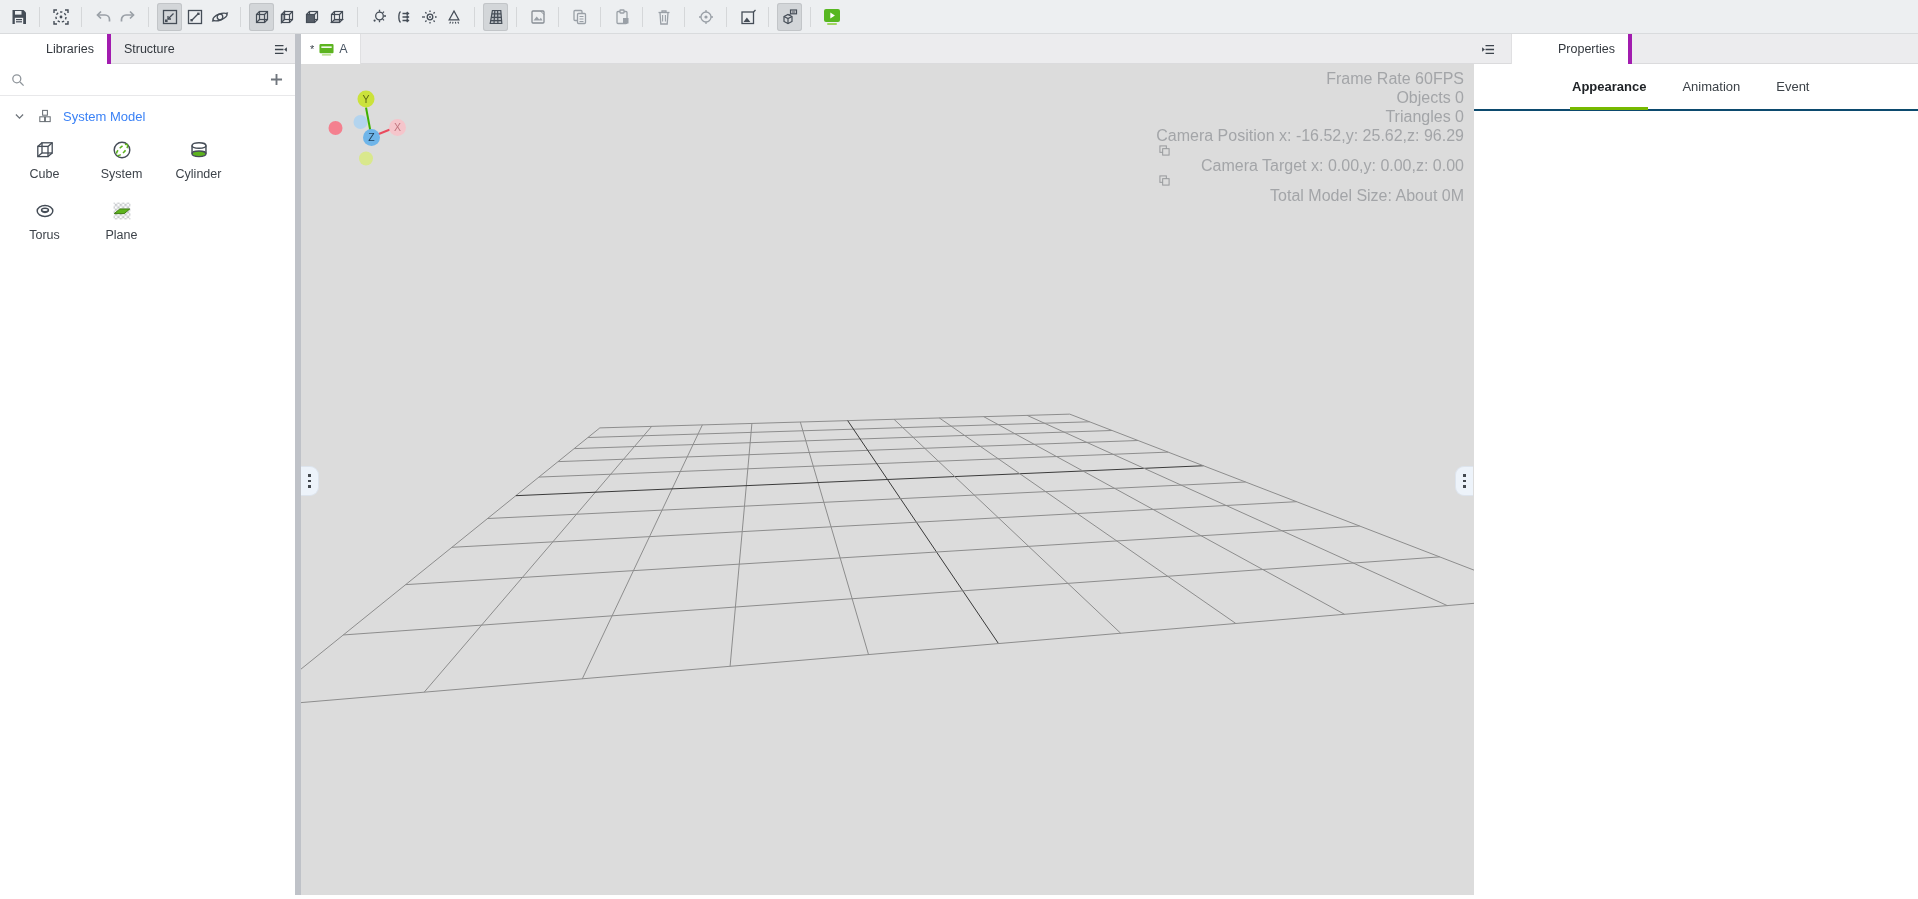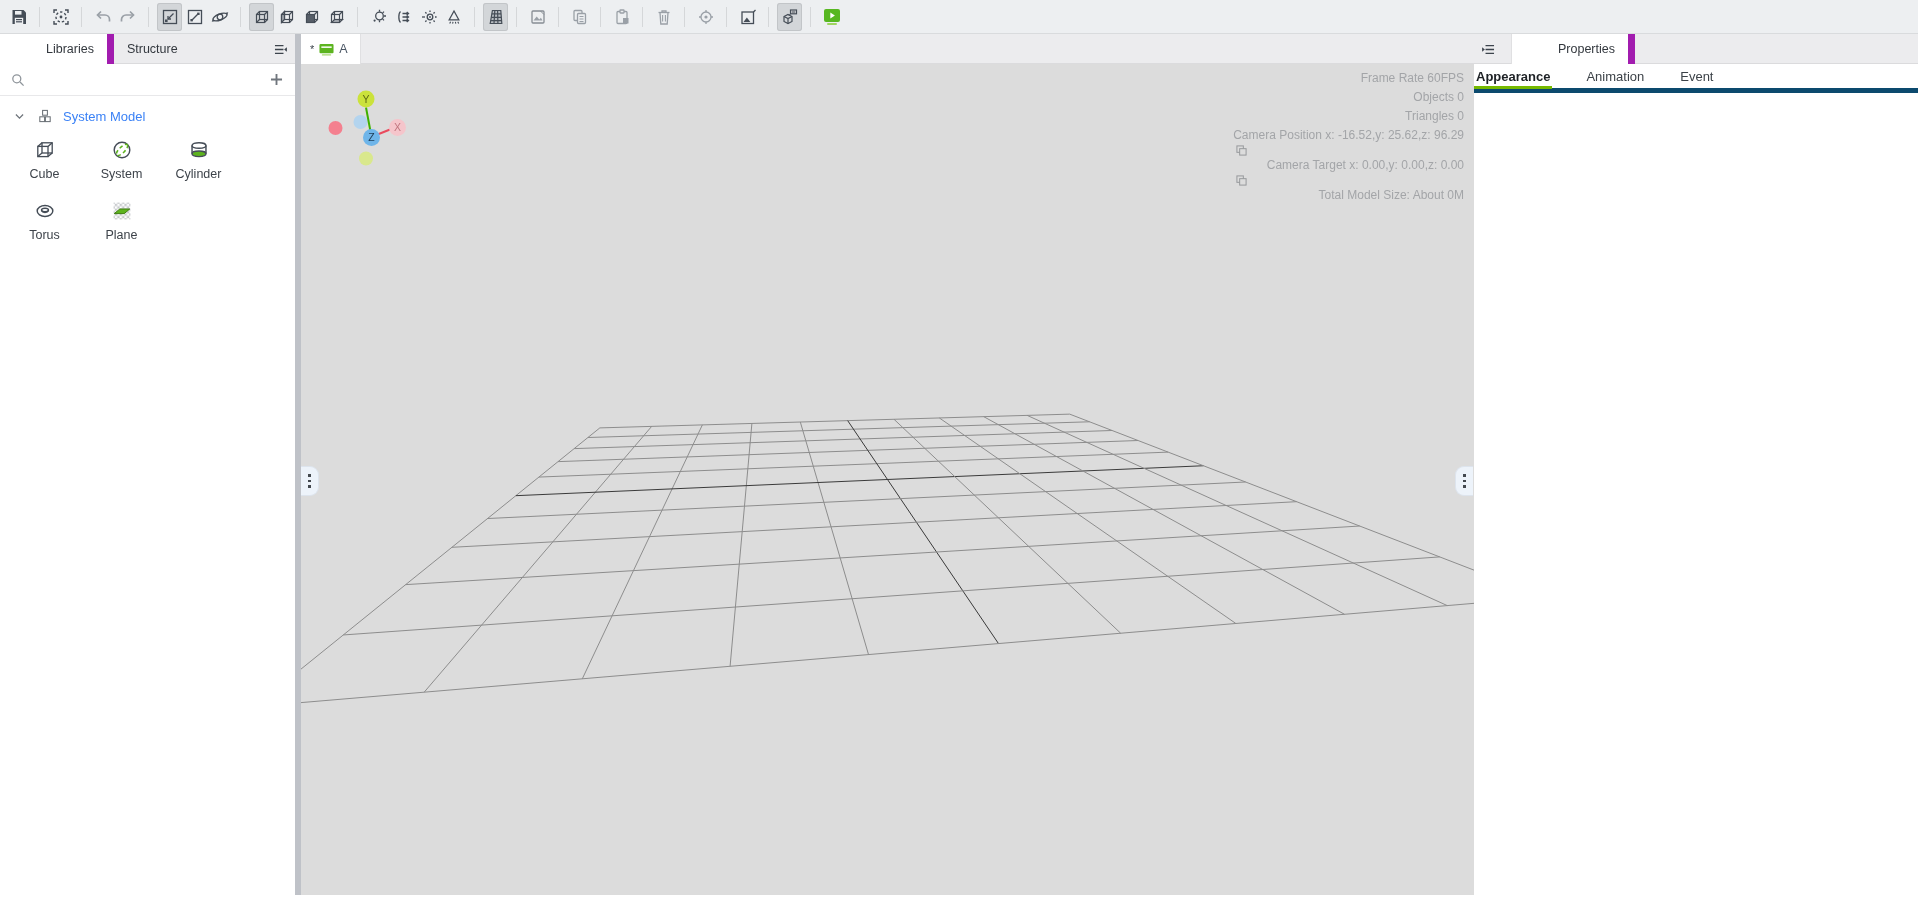--- a/index.html
+++ b/index.html
@@ -13,21 +13,21 @@
   .tbtn { width:25px; height:28px; display:flex; align-items:center; justify-content:center;
           border-radius:3px; flex:0 0 auto; }
   .tbtn.pressed { background:#d3d6d9; box-shadow:inset 0 0 0 1px #c2c5c8; }
   .tsep { width:1px; height:20px; background:#d5d7d9; margin:0 8px; flex:0 0 auto; }
 
   
   .sidebar { position:absolute; left:0; top:34px; width:295px; height:865px; background:#fff; }
   .tabstrip { height:30px; background:#ececee; display:flex; align-items:stretch;
               box-shadow:inset 0 -1px 0 #dbdbdd; position:relative; }
   .tab { display:flex; align-items:center; padding:0 13px; font-size:12.5px; color:#33383e; }
-  .tab.active { background:#ffffff; border-right:7px solid #a21caf;padding-left:46px; }
+  .tab.active { background:#ffffff; border-right:4px solid #a21caf;padding-left:46px; }
   .strip-icon-right { margin-left:auto; display:flex; align-items:center; padding-right:6px; }
 
   .search-row { height:32px; border-bottom:1px solid #e8e8ea; display:flex; align-items:center;
                 padding:0 10px; }
   .search-input { flex:1; border:none; outline:none; font-size:12px; background:transparent;
                   margin-left:8px; color:#333; }
   .group-header { display:flex; align-items:center; padding:12px 0 10px 13px; }
   .group-label { font-size:13px; color:#3b82f6; margin-left:10px; }
   .items-grid { display:grid; grid-template-columns:repeat(3,77px); padding-left:6px;
                 row-gap:18px; margin-top:4px; }
@@ -45,31 +45,31 @@
 
   
   .center { position:absolute; left:301px; top:34px; width:1173px; height:861px; }
   .vp-tab { display:flex; align-items:center; gap:5px; padding:0 12px 0 9px;
             background:#fff; border-right:1px solid #e0e0e2; font-size:12px; }
   .vp-tab .star { color:#3c434c; font-size:11px; }
   .vp-tab .doc-label { color:#4a5664; font-size:12.5px; }
   .viewport { position:relative; width:1173px; height:831px; background:#dcdcdc; overflow:hidden; }
   #grid-svg { position:absolute; left:0; top:0; width:100%; height:100%; }
 
-  .stats { position:absolute; top:5px; right:10px; text-align:right; font-size:12px;
+  .stats { position:absolute; top:5px; right:10px; text-align:right; font-size:16px;
            color:#a3a5a8; line-height:19px; white-space:nowrap; }
   .stat-line svg { vertical-align:-1px; margin-left:3px; }
 
   .gizmo { position:absolute; left:0; top:0; }
 
   
   .rightpanel { position:absolute; left:1474px; top:34px; width:444px; height:865px; background:#fff; }
   .rp-strip-icon { display:flex; align-items:center; padding:0 14px 0 6px; }
-  .proptabs { display:flex; align-items:stretch; height:29px; border-bottom:5px solid #0c4a6e;
-              }
+  .proptabs { display:flex; align-items:stretch; height:47px; border-bottom:2px solid #0c4a6e;
+              padding-left:96px; }
   .ptab { display:flex; align-items:center; justify-content:center; font-size:13px;
           color:#3c4248; padding:0 2px; position:relative; margin-right:32px; }
   .ptab.active { font-weight:bold; color:#1d2125; }
   .ptab.active::after { content:""; position:absolute; left:0; right:0; bottom:-1px;
                         height:3px; background:#76b900; }
 
   svg { display:block; }
 </style>
 </head>
 <body>

